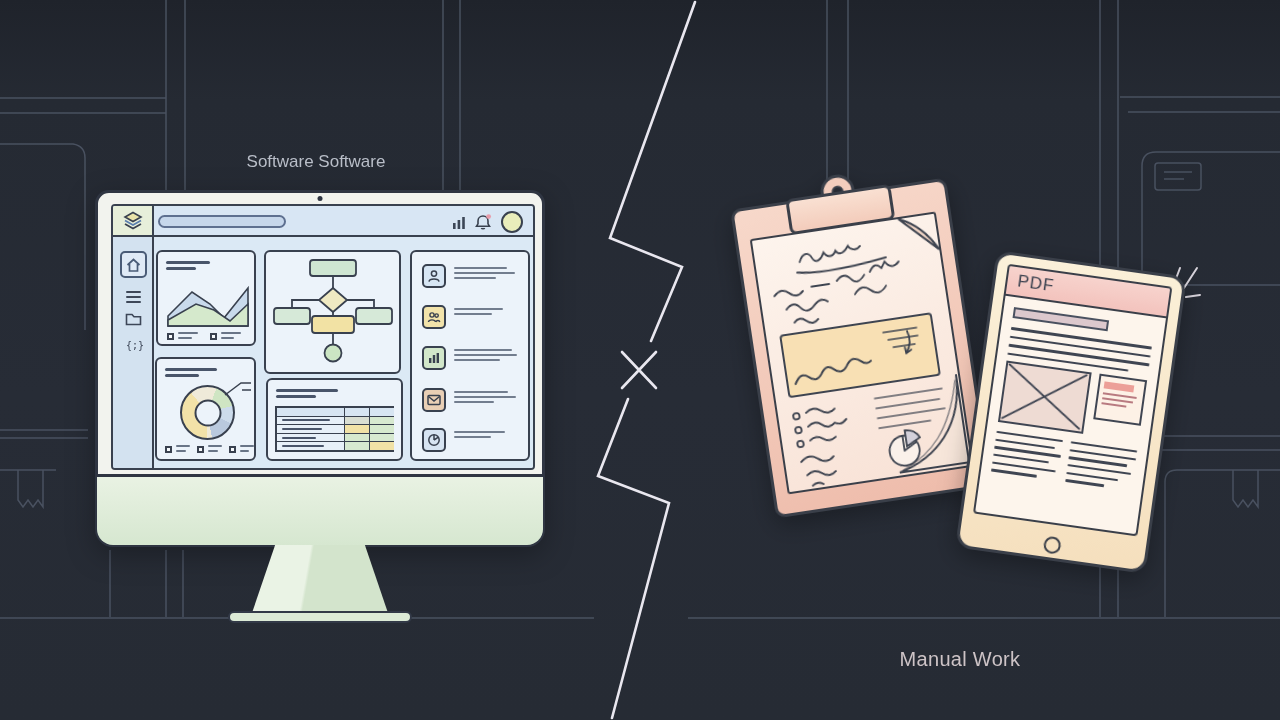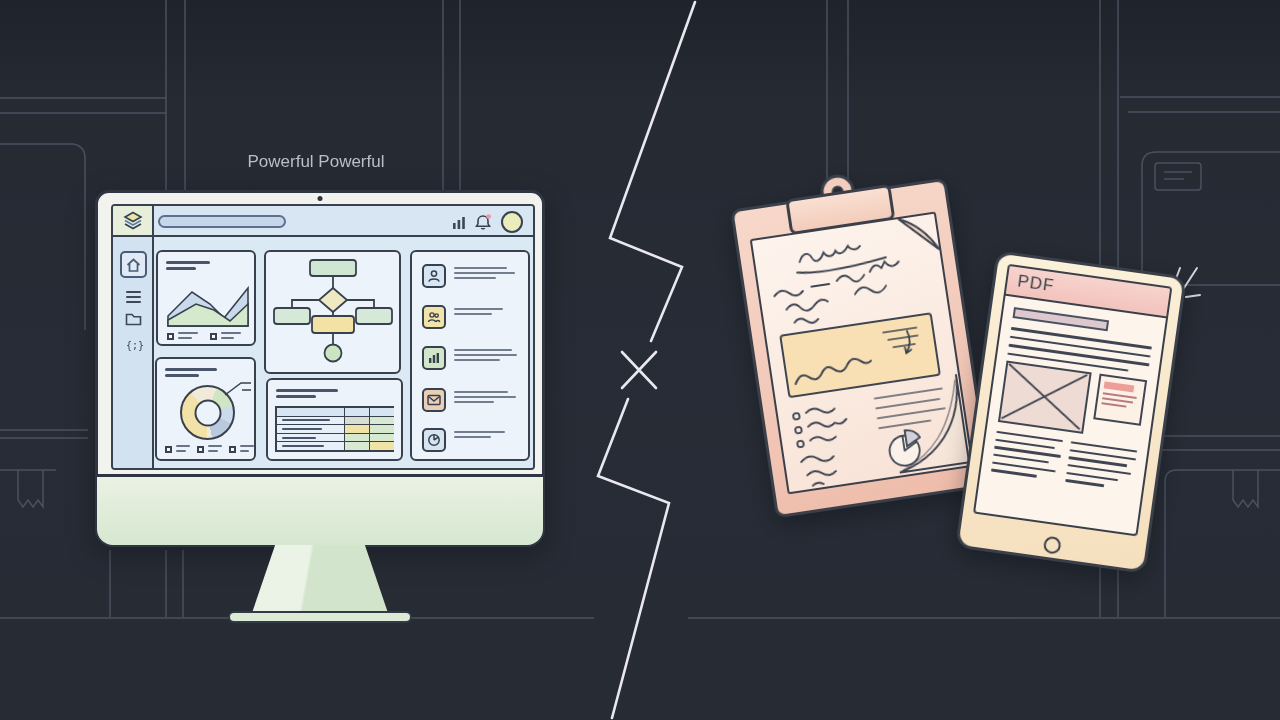--- a/index.html
+++ b/index.html
@@ -112,21 +112,21 @@
     <g stroke="#e9e7ef" stroke-width="2.6" fill="none" stroke-linecap="round">
       <path d="M695,2 L610,238 L682,267 L651,341"></path>
       <path d="M622,352 L656,388 M656,352 L622,388"></path>
       <path d="M628,399 L598,476 L669,503 L612,718"></path>
     </g>
     <g stroke="#d8d4dc" stroke-width="2" stroke-linecap="round" fill="none">
       <path d="M1180,268 L1174,284 M1197,268 L1184,288 M1186,297 L1200,295"></path>
     </g>
   </svg>
 
-  <div class="abs caption" style="left:216px;top:152px;width:200px">Powerful Powerful</div>
+  <div class="abs caption" style="left:216px;top:152px;width:200px">Software Software</div>
 
   <div class="abs monitor">
     <div class="abs cam-dot"></div>
     <div class="abs chin"></div>
 
     <div class="abs app">
 
       <div class="abs topbar">
         <div class="abs logo-cell">
           <svg width="20" height="19" viewBox="0 0 20 19">
@@ -437,14 +437,15 @@
               <div class="d-line2" style="width:96%"></div>
             <div class="d-line2" style="width:78%"></div>
               <div class="d-line2" style="width:58%"></div>
           </div>
         </div>
       </div>
     </div>
     <div class="abs home-btn"></div>
   </div>
 
+  <div class="abs big-label manual-color" style="left:860px;top:648px;width:200px">Manual Work</div>
 
 </div>
 
 </body></html>

